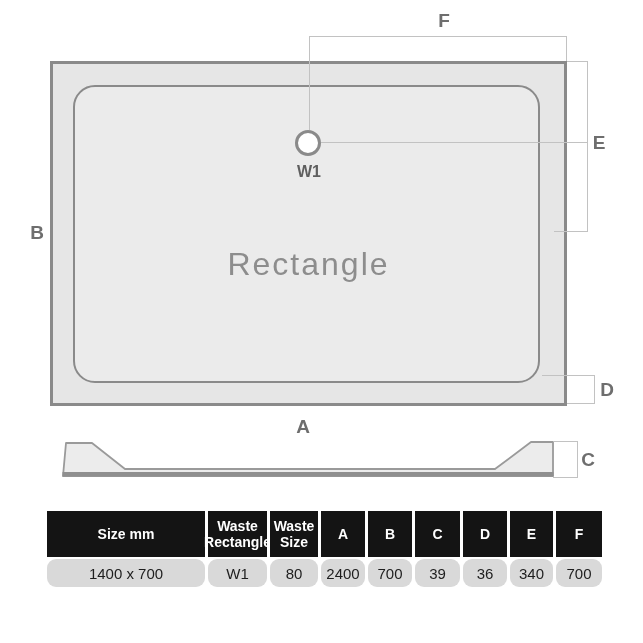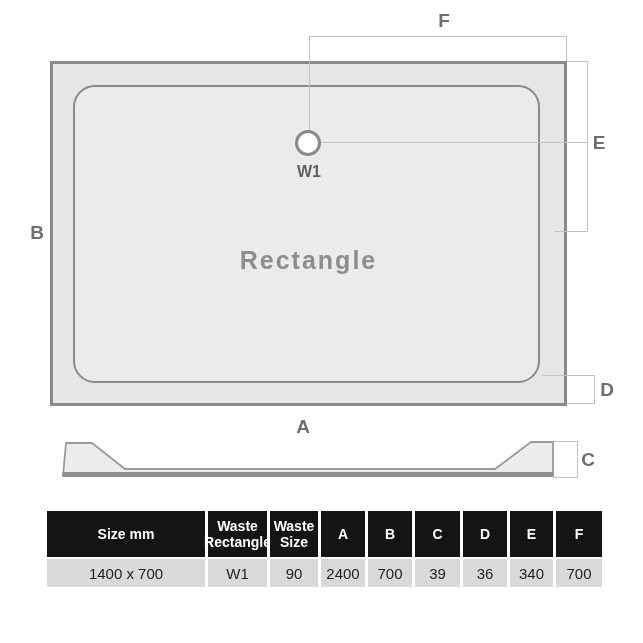--- a/index.html
+++ b/index.html
@@ -13,21 +13,21 @@
     position:absolute; left:50px; top:61px; width:517px; height:345px;
     background:#e6e6e6; border:3px solid #8a8a8a; box-sizing:border-box;
   }
   .tray-inner {
     position:absolute; left:73px; top:85px; width:467px; height:298px;
     background:#ebebeb; border:2px solid #8a8a8a; border-radius:22px;
     box-sizing:border-box;
   }
   .shape-label {
     position:absolute; left:50px; top:246px; width:517px;
-    text-align:center; font-size:25px; letter-spacing:2px; color:#8d8d8d;font-weight:bold;
+    text-align:center; font-size:32px; letter-spacing:2px; color:#8d8d8d;
   }
   .waste-circle {
     position:absolute; left:295px; top:130px; width:26px; height:26px;
     background:#ffffff; border:3px solid #8a8a8a; border-radius:50%;
     box-sizing:border-box;
   }
 
   
   .dim { position:absolute; background:#c2c2c2; }
   .bracket { position:absolute; box-sizing:border-box; }
@@ -57,20 +57,21 @@
   }
   .th {
     background:#141414; color:#ffffff; height:46px;
     display:flex; align-items:center; justify-content:center; text-align:center;
     font-size:14px; font-weight:bold; line-height:1.15;
   }
   .td {
     background:#d9d9d9; color:#1e1e1e; height:28px;
     display:flex; align-items:center; justify-content:center; text-align:center;
     font-size:15px;
+    border-radius:9px;
   }
 </style>
 </head>
 <body>
 
 <div id="stage">
 
   <div class="tray-outer"></div>
   <div class="tray-inner"></div>
   <div class="shape-label">Rectangle</div>
@@ -109,21 +110,21 @@
     <div class="th">Waste Size</div>
     <div class="th">A</div>
     <div class="th">B</div>
     <div class="th">C</div>
     <div class="th">D</div>
     <div class="th">E</div>
     <div class="th">F</div>
 
     <div class="td">1400 x 700</div>
     <div class="td">W1</div>
-    <div class="td">90</div>
+    <div class="td">80</div>
     <div class="td">2400</div>
     <div class="td">700</div>
     <div class="td">39</div>
     <div class="td">36</div>
     <div class="td">340</div>
     <div class="td">700</div>
   </div>
 
 </div>
 

